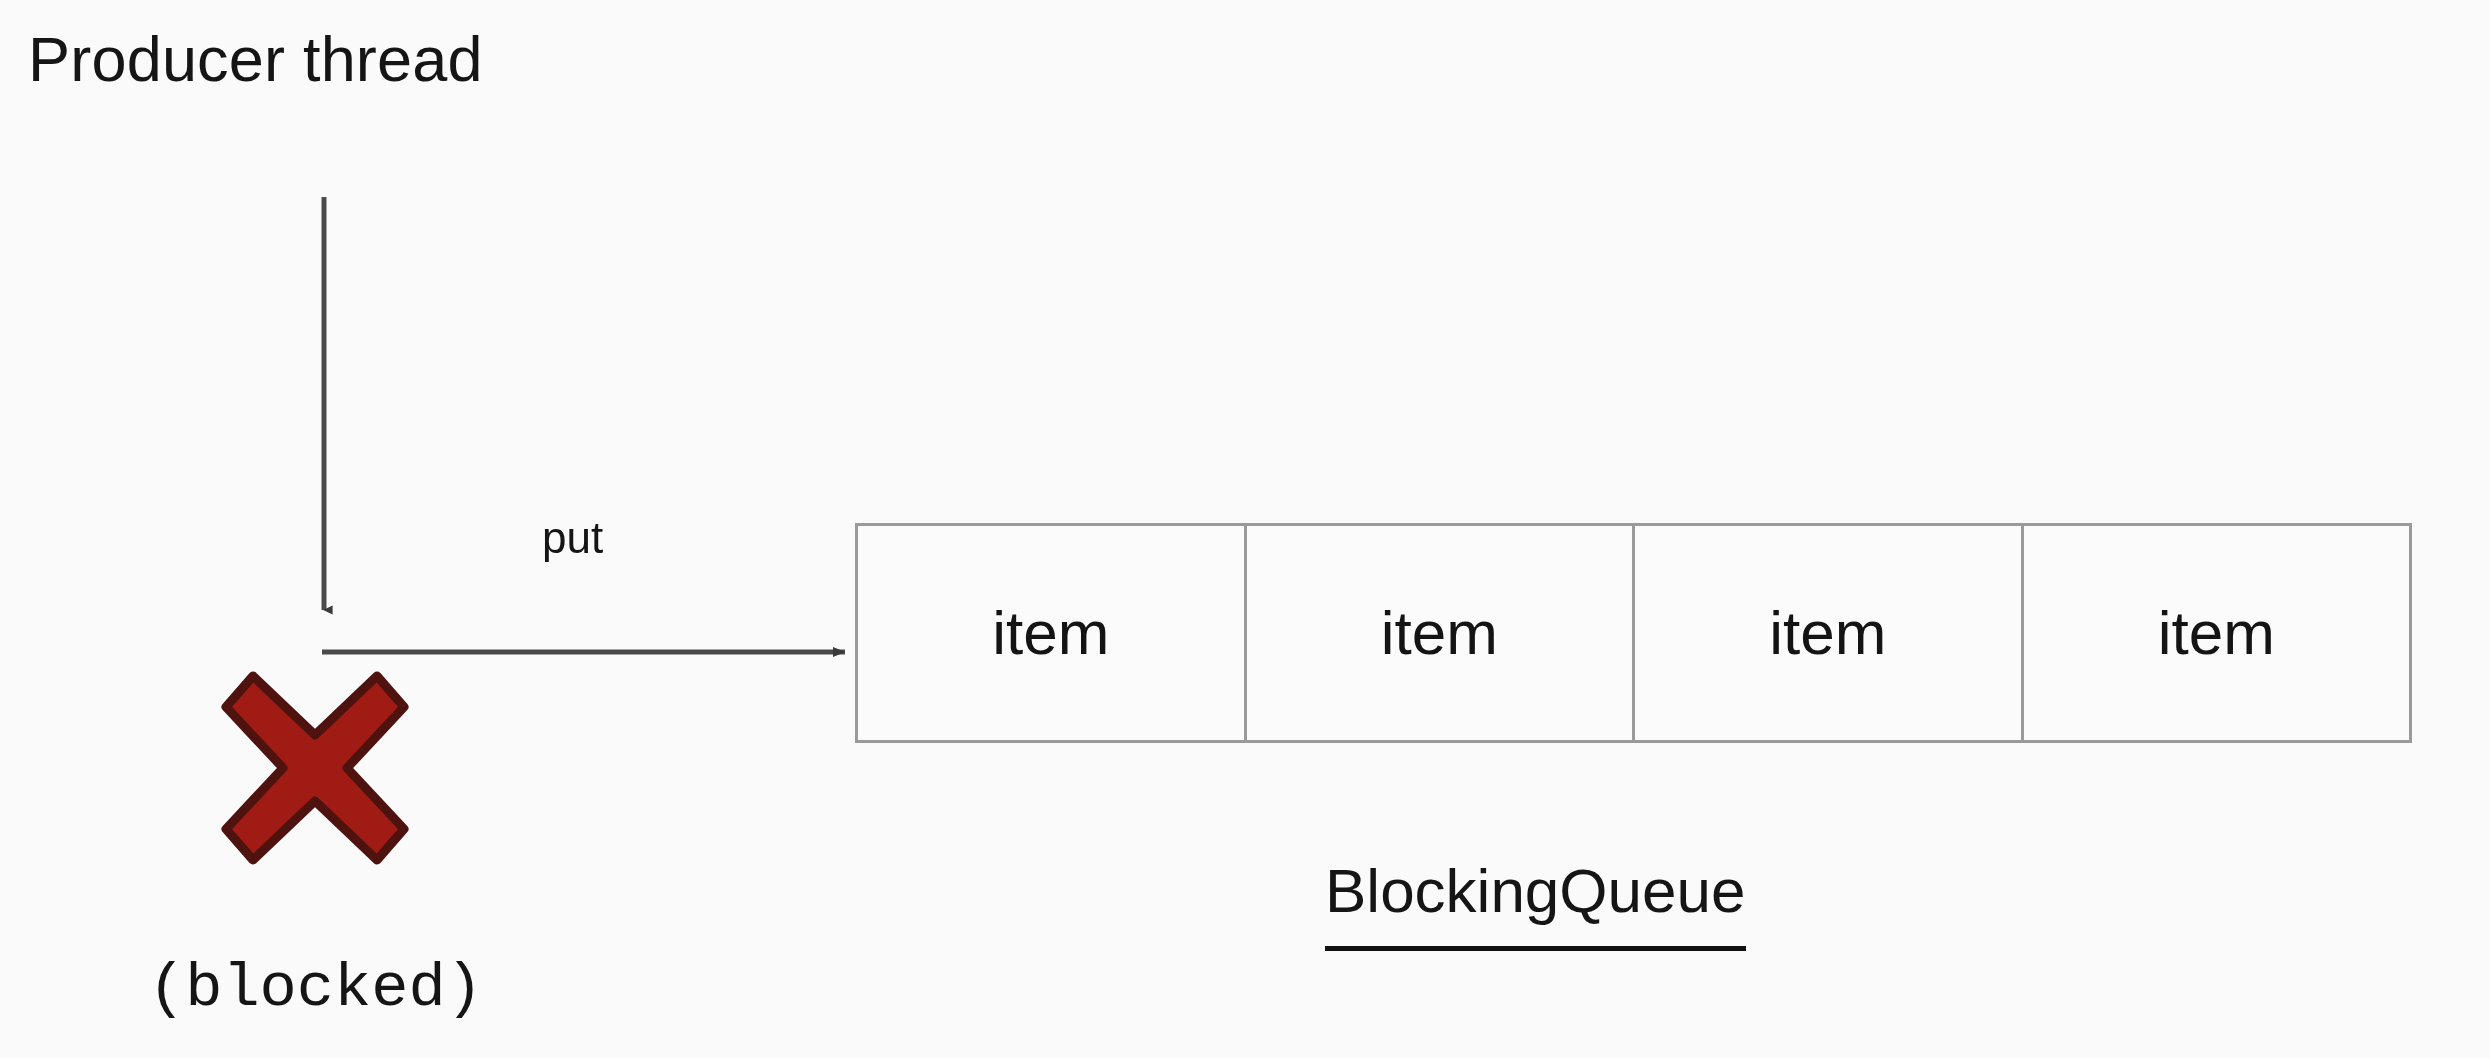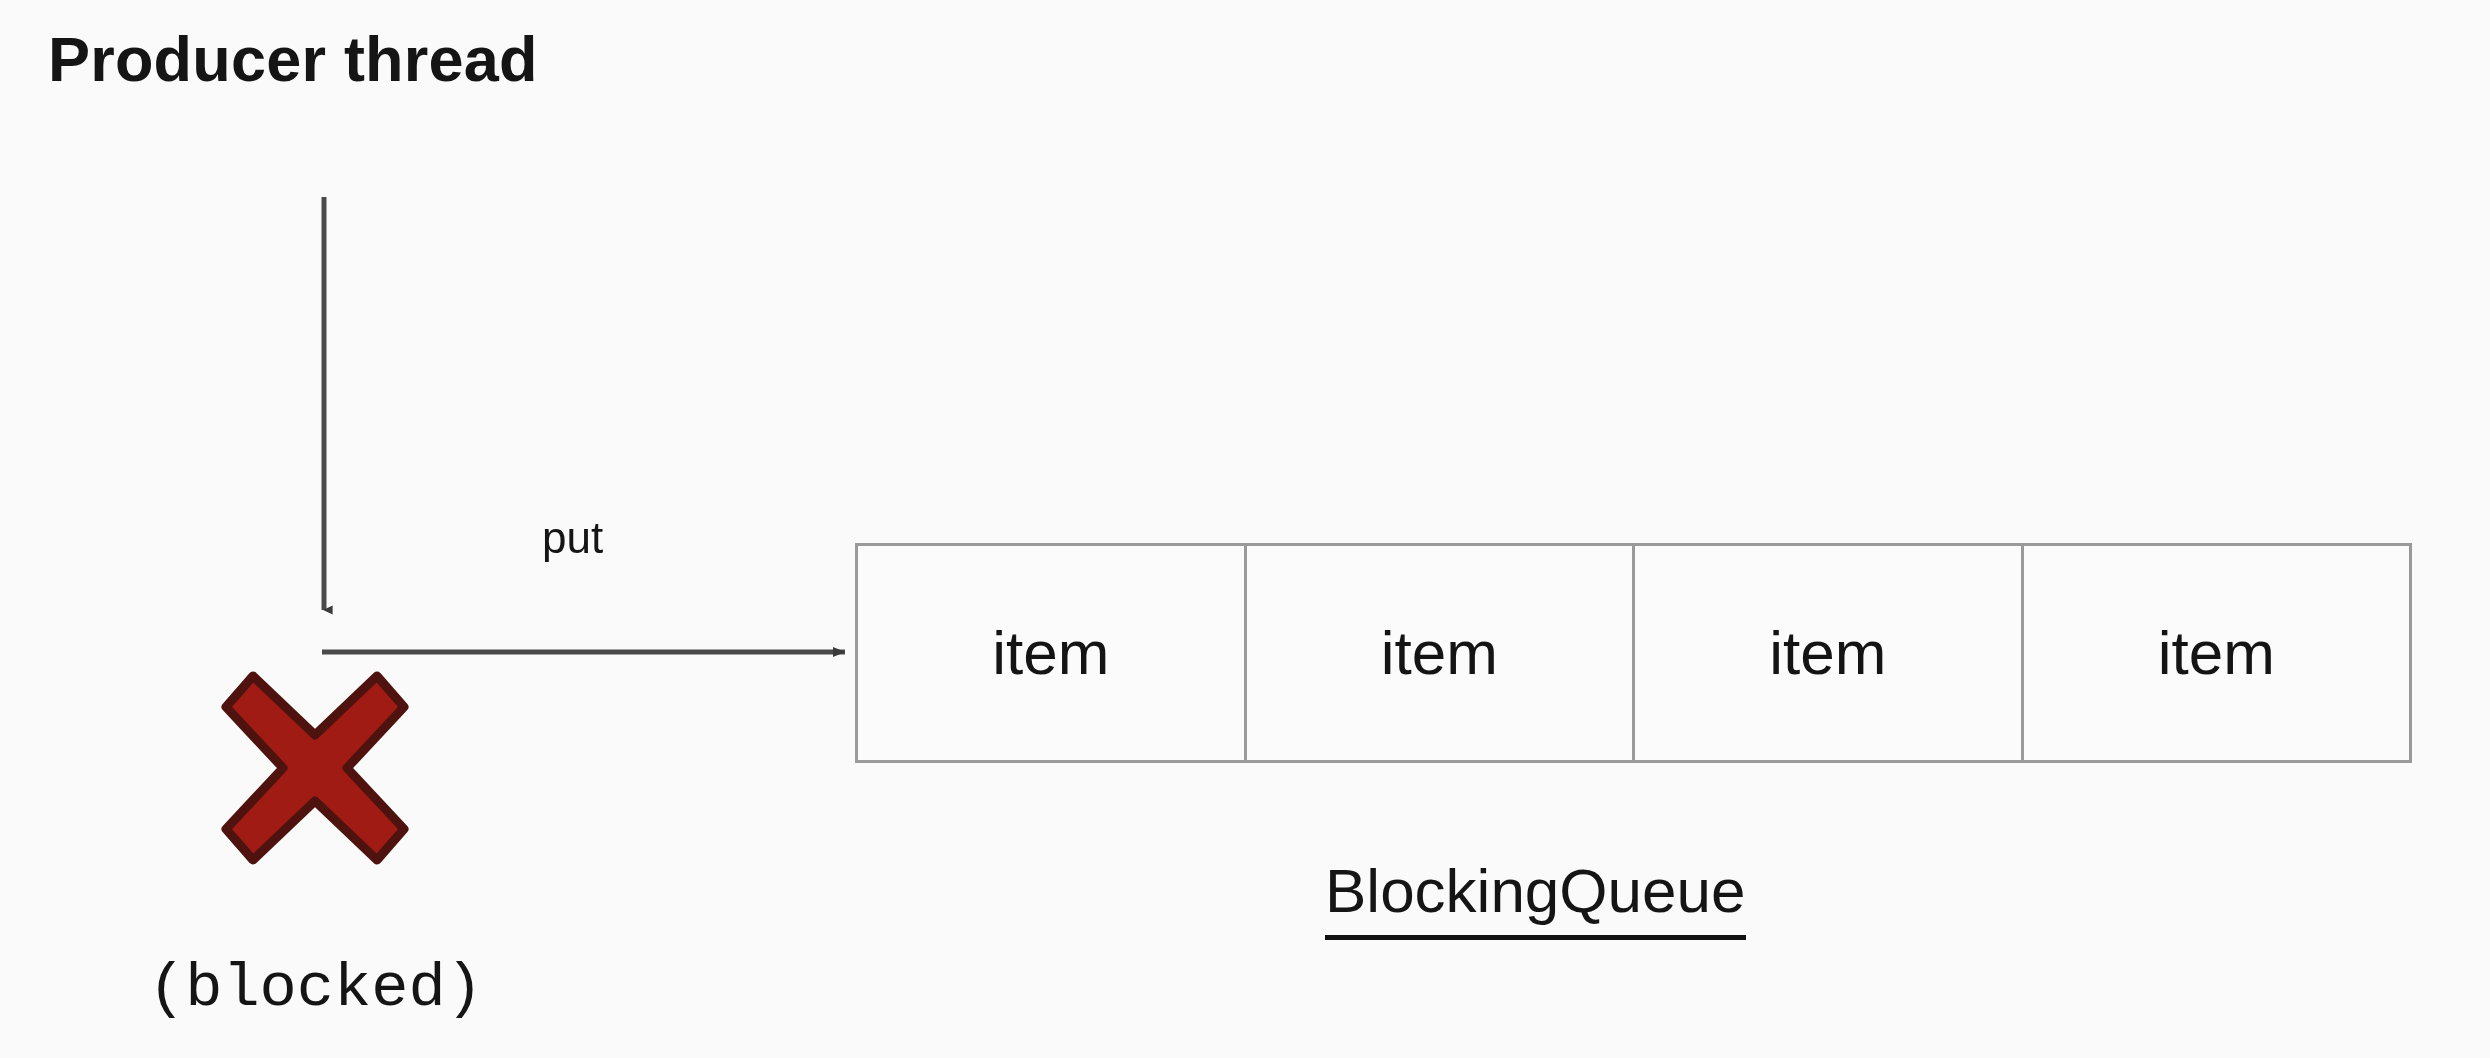--- a/index.html
+++ b/index.html
@@ -20,51 +20,50 @@
   }
   
   .label {
     position: absolute;
     color: #151515;
     white-space: nowrap;
     line-height: 1;
     -webkit-font-smoothing: antialiased;
   }
   #producer-thread-label {
-    left: 48px;
+    left: 28px;
     top: 28px;
     font-size: 63px;
     letter-spacing: 0.2px;
-    font-weight: bold;
   }
   #put-label {
     left: 542px;
     top: 516px;
     font-size: 44px;
   }
   #blocked-label {
     left: 148px;
     top: 958px;
     font-size: 62px;
     font-family: Liberation Mono, monospace;
   }
   #queue-name-label {
     left: 1325px;
     top: 858px;
     font-size: 62px;
-    padding-bottom: 10px;
+    padding-bottom: 21px;
     border-bottom: 5px solid #111111;
     line-height: 1.08;
   }
 
   
   #queue-box {
     position: absolute;
     left: 855px;
-    top: 543px;
+    top: 523px;
     width: 1557px;
     height: 220px;
     display: flex;
     box-sizing: border-box;
     border: 3px solid #9a9a9a;
     background: #fbfbfb;
   }
   .queue-cell {
     flex: 1 1 0;
     display: flex;

